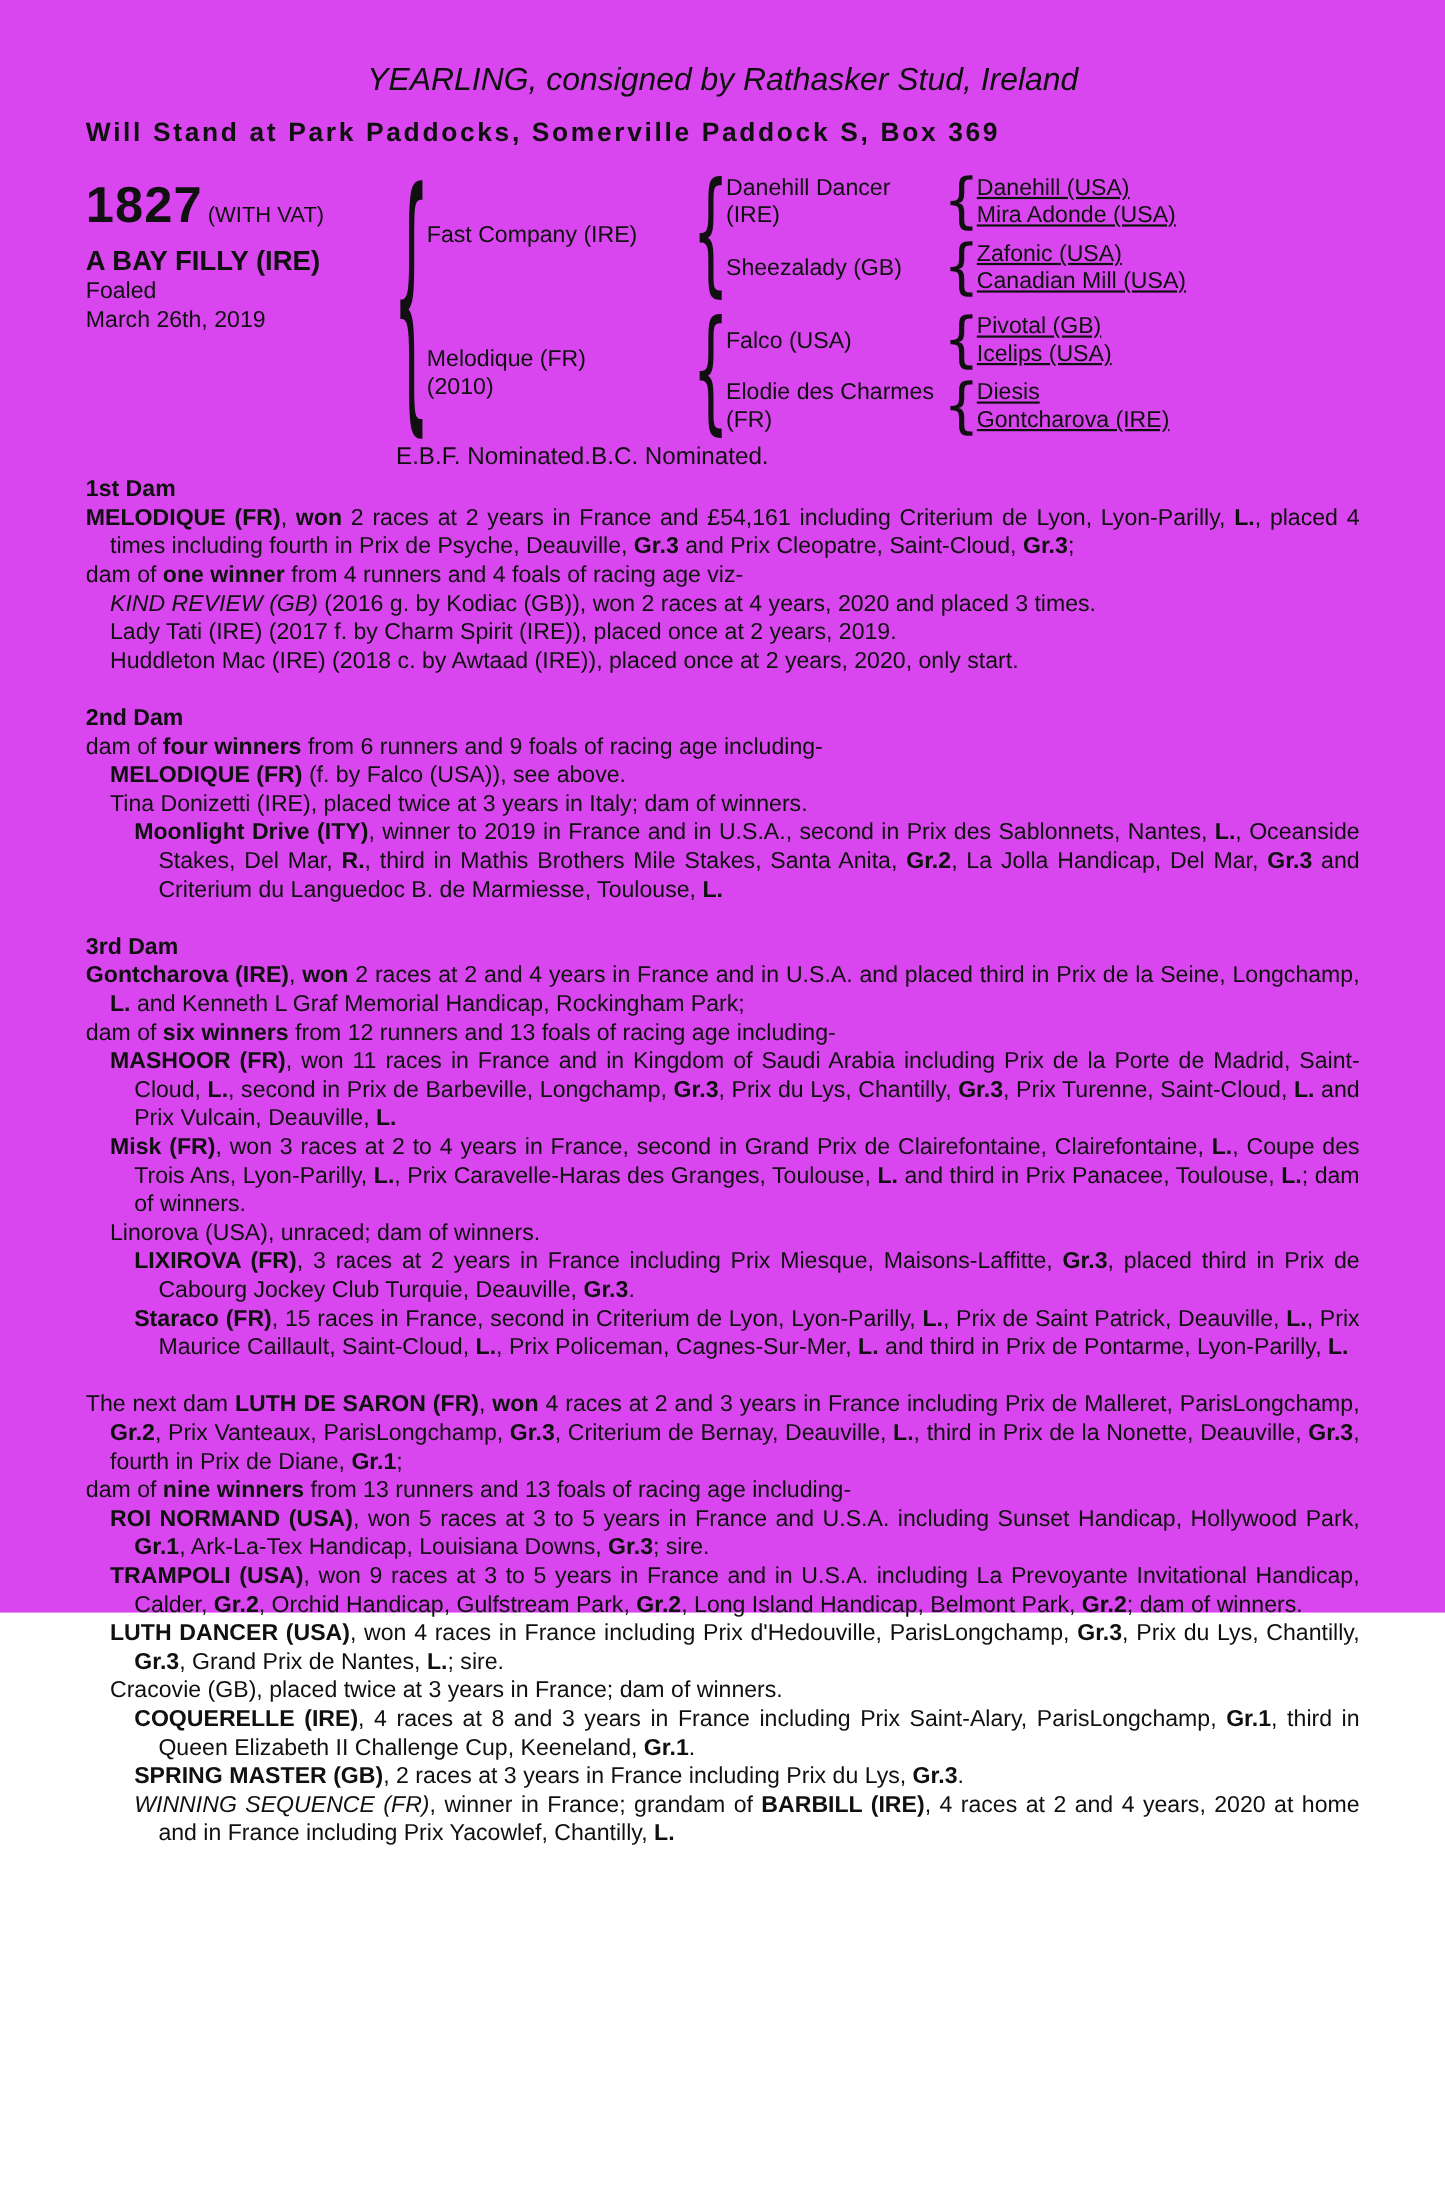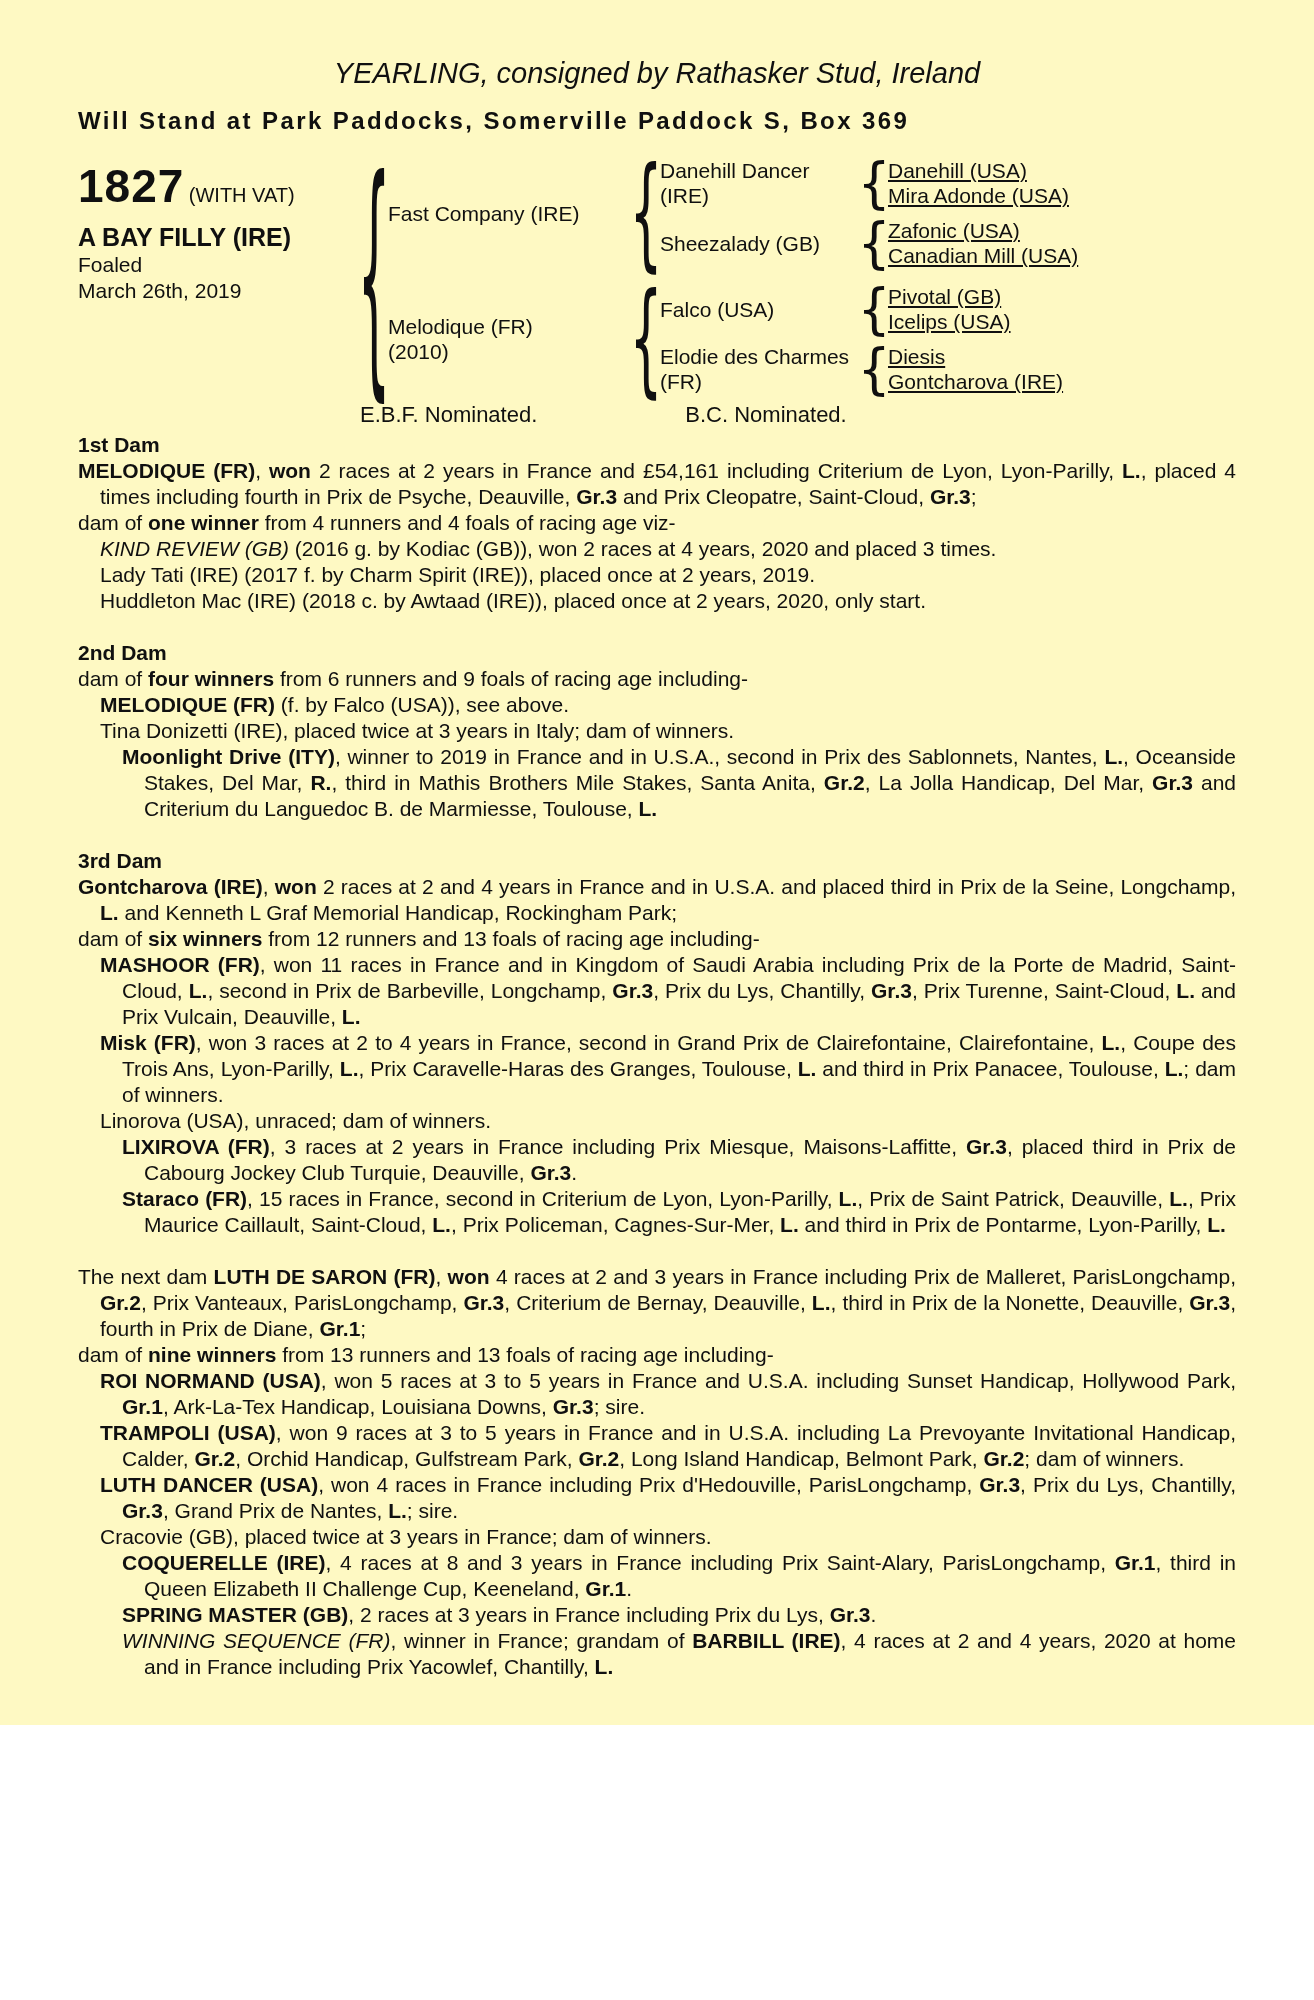--- a/index.html
+++ b/index.html
@@ -1,17 +1,17 @@
 <!DOCTYPE html>
 <html><head>
 <meta charset="utf-8">
 <style>
   html,body{margin:0;padding:0;background:#ffffff;}
   body{width:1314px;height:2000px;font-family:"Liberation Sans",sans-serif;color:#101010;overflow:hidden;}
-  .page{box-sizing:border-box;width:1314px;height:1725px;padding:56px 78px 0 78px;background:#fef9c3;}
+  .page{box-sizing:border-box;width:1314px;height:1466px;padding:56px 78px 0 78px;background:#d946ef;}
 
   .consign{font-size:29px;line-height:34px;font-style:italic;text-align:center;}
   .stand{font-size:24px;line-height:30px;font-weight:700;letter-spacing:2.4px;margin-top:16px;}
 
   
   .ped-wrap{display:flex;align-items:flex-end;margin-top:22px;}
   .lot-block{width:282px;flex:none;align-self:flex-start;padding-top:4px;}
   .lot-line{white-space:nowrap;}
   .lot-number{font-size:46px;line-height:48px;font-weight:700;letter-spacing:1px;}
   .vat{font-size:20px;}
@@ -28,21 +28,21 @@
   .g3col{display:flex;flex-direction:column;flex:1;text-decoration:underline;}
 
   .br{flex:none;width:28px;display:flex;align-items:center;justify-content:center;overflow:visible;font-family:"DejaVu Sans",sans-serif;color:#101010;}
   .br span{display:block;font-weight:400;}
   .br-sm span{font-size:52px;transform:scaleY(1.05);}
   .br-md span{font-size:52px;transform:scaleY(2.35);}
   .br-lg span{font-size:52px;transform:scaleY(4.9);}
 
   .noms{display:flex;margin-top:8px;font-size:22px;line-height:26px;font-weight:400;}
   .nom-ebf{margin-left:282px;}
-  .nom-bc{margin-left:148px;}
+  .nom-bc{}
 
   
   .details{margin-top:4px;font-size:21px;line-height:26px;}
   .details section{margin:0;}
   .details section + section{margin-top:26px;}
   .sec-head{font-weight:700;}
   .para{margin:0;text-align:justify;}
   .lvl0{padding-left:22px;text-indent:-22px;}
   .lvl1{margin-left:22px;padding-left:22px;text-indent:-22px;}
   .lvl2{margin-left:44px;padding-left:22px;text-indent:-22px;}

